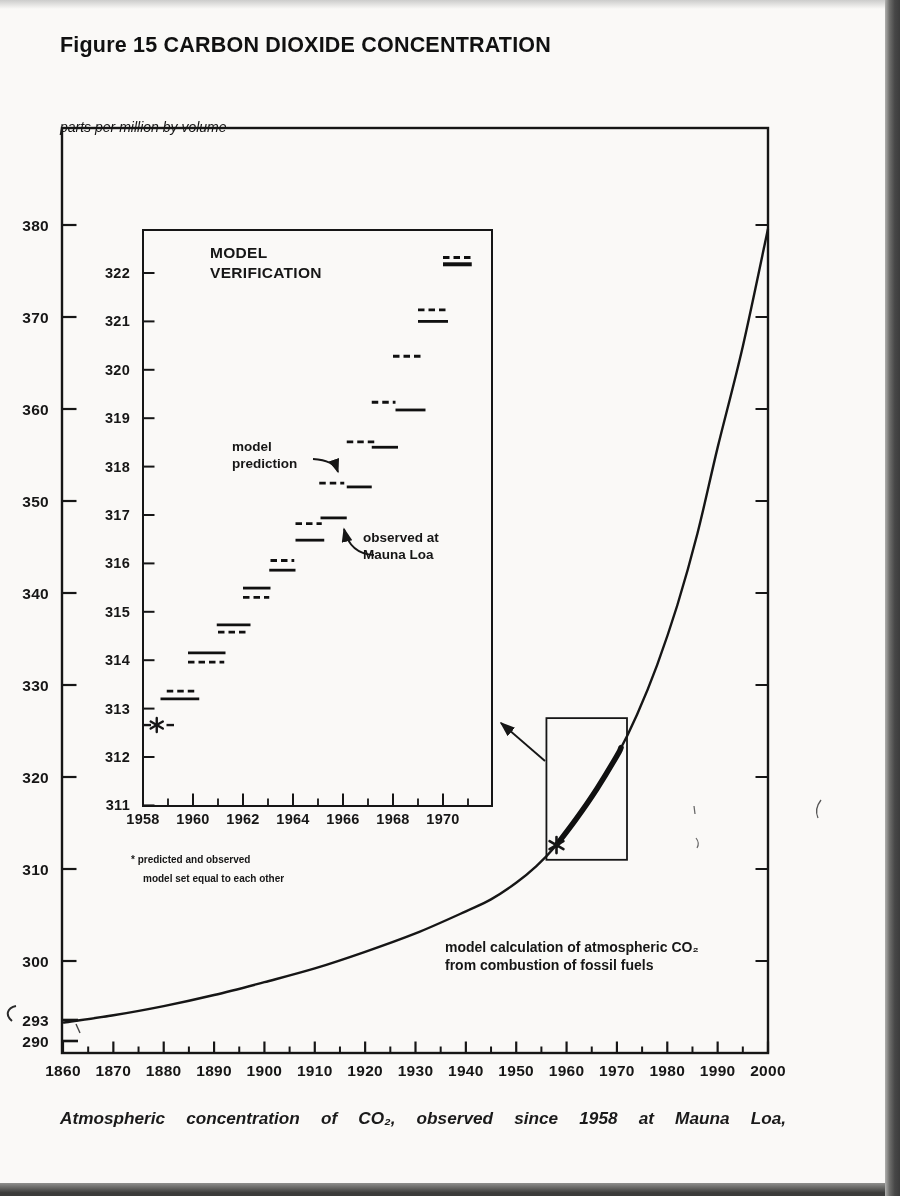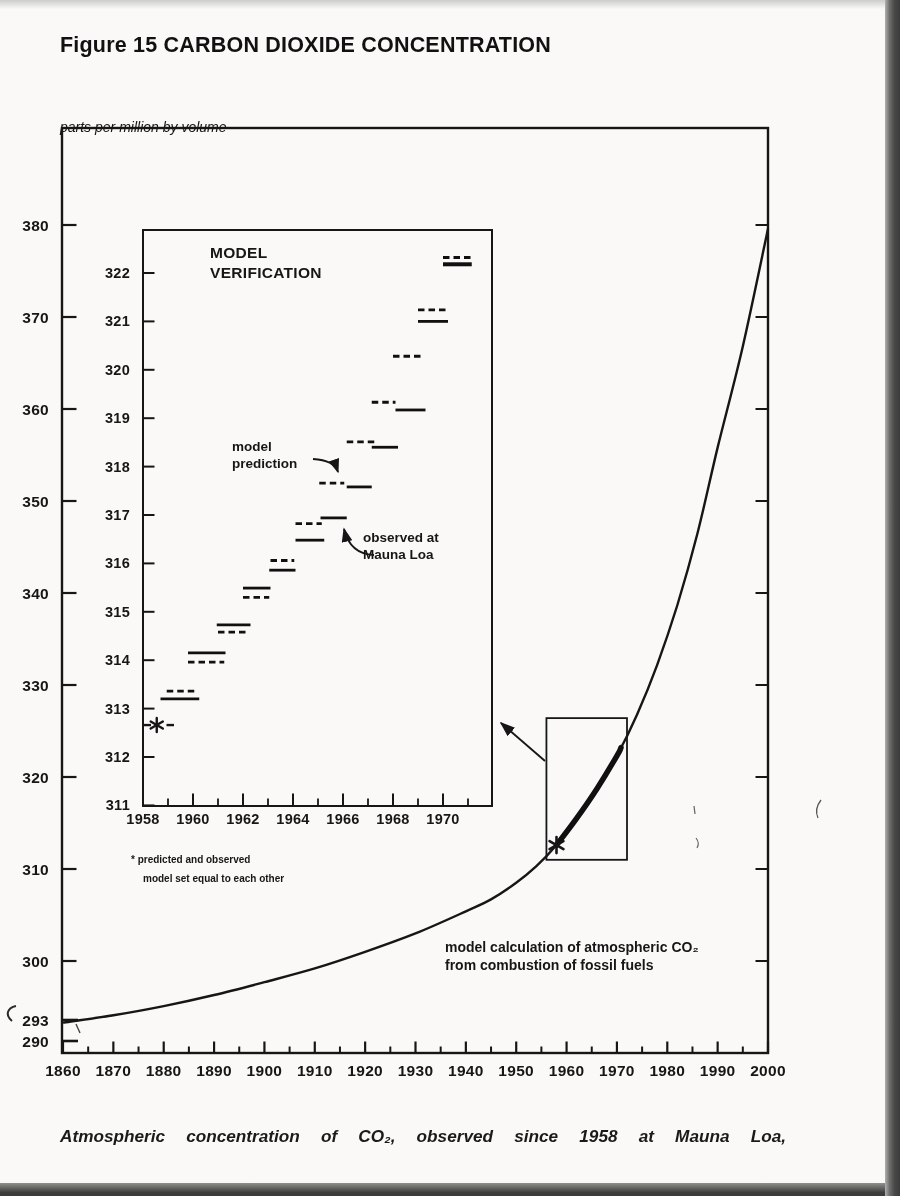--- a/index.html
+++ b/index.html
@@ -11,21 +11,21 @@
   .pre{white-space:pre-line;}
   .fig-title{left:60px;top:33px;font-size:21.5px;font-weight:700;line-height:25.5px;letter-spacing:.2px;color:#111;}
   .units{left:60px;top:119px;font-size:14px;font-weight:400;font-style:italic;}
   .inset-title{left:210px;top:243px;font-size:15.5px;font-weight:700;line-height:19.5px;letter-spacing:.3px;}
   .ann{font-size:13.5px;font-weight:700;line-height:17px;}
   .ann-model{left:232px;top:438px;}
   .ann-observed{left:363px;top:529px;}
   .curve-label{left:408px;top:938px;font-size:14px;font-weight:700;line-height:18px;margin-left:37px;}
   .footnote{left:131px;top:851px;font-size:10px;font-weight:700;line-height:18.5px;}
   .footnote .l2{padding-left:12px;}
-  .caption{left:60px;top:1106px;width:726px;font-size:17.2px;font-weight:700;font-style:italic;line-height:24.6px;color:#1a1a1a;margin-top:18px;}
+  .caption{left:60px;top:1106px;width:726px;font-size:17.2px;font-weight:700;font-style:italic;line-height:24.6px;color:#1a1a1a;}
   .cap-line{text-align:justify;text-align-last:justify;}
   svg text{font-family:"Liberation Sans","DejaVu Sans",sans-serif;font-weight:700;fill:#161616;}
   .edge-top{left:0;top:0;width:900px;height:9px;background:linear-gradient(#cccccb,rgba(250,249,247,0));}
   .edge-right{left:885px;top:0;width:15px;height:1196px;background:linear-gradient(to right,#b0b0ae 0,#6e6e6c 30%,#474747 65%,#3c3c3c 100%);}
   .edge-bottom{left:0;top:1183px;width:885px;height:13px;background:linear-gradient(#90908e,#3b3b3a 75%);}
 </style>
 </head>
 <body>
 
 <div class="page">

